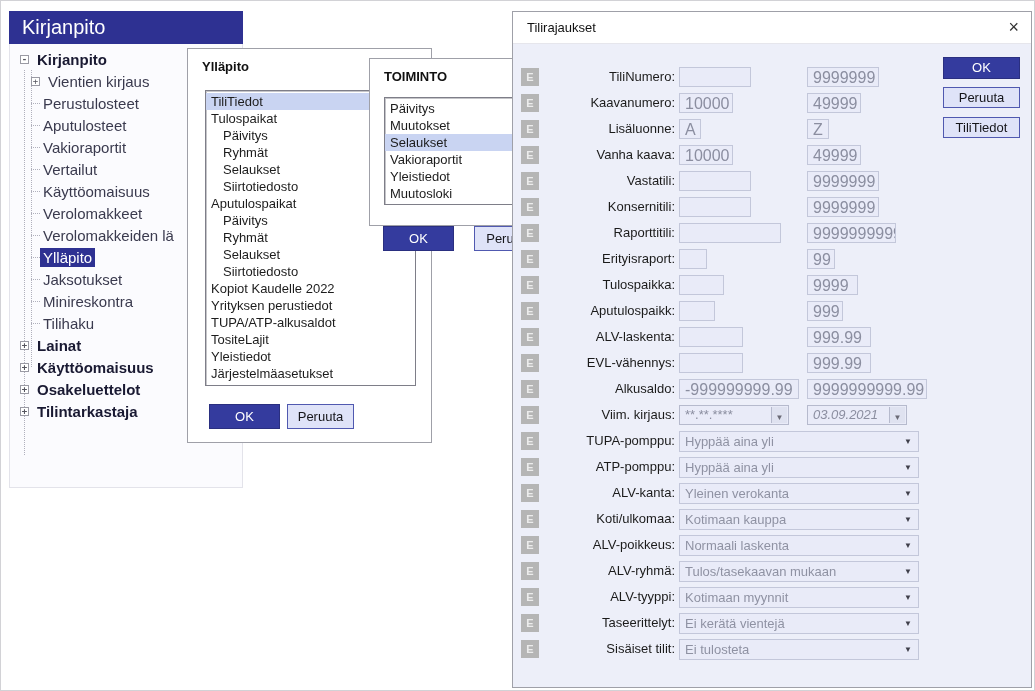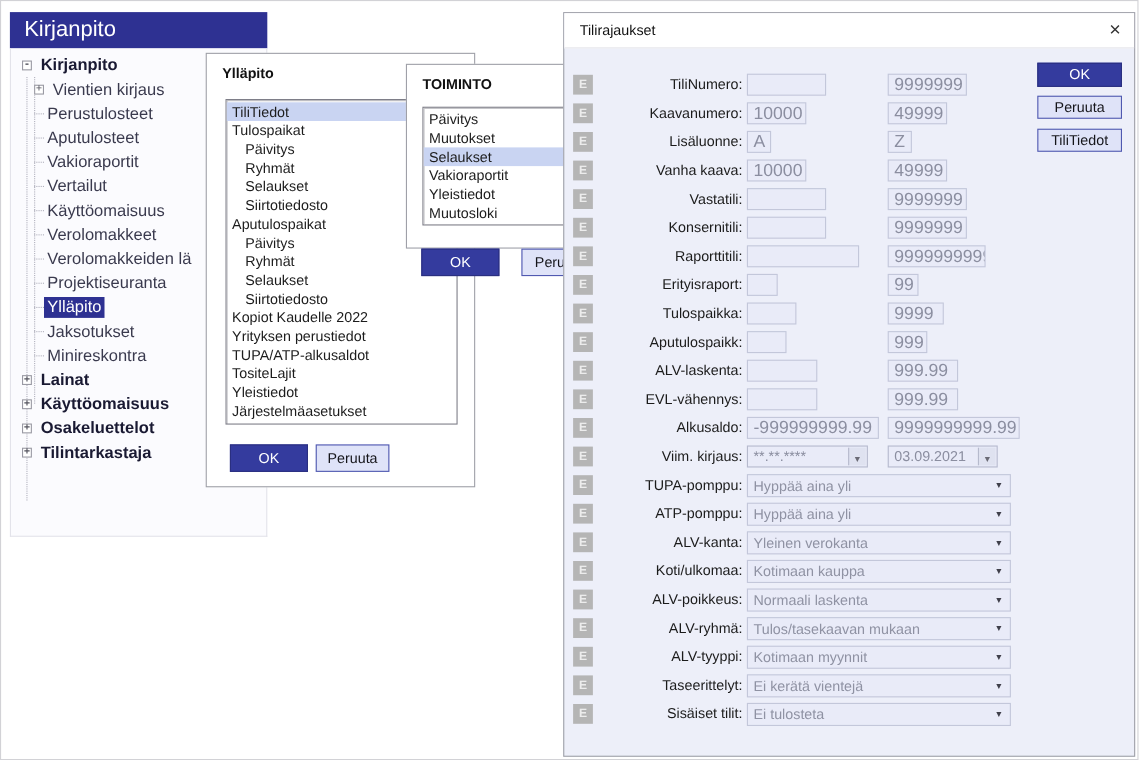--- a/index.html
+++ b/index.html
@@ -117,33 +117,33 @@
         <div class="tree-row lvl1">
           <span class="dash"></span>
           <span class="tree-label">Verolomakkeet</span>
         </div>
         <div class="tree-row lvl1">
           <span class="dash"></span>
           <span class="tree-label">Verolomakkeiden lä</span>
         </div>
         <div class="tree-row lvl1">
           <span class="dash"></span>
-          <span class="tree-label">Projektiseuranta</span>
-        </div>
-        <div class="tree-row lvl1">
-          <span class="dash"></span>
           <span class="tree-label selected">Ylläpito</span>
         </div>
         <div class="tree-row lvl1">
           <span class="dash"></span>
           <span class="tree-label">Jaksotukset</span>
         </div>
         <div class="tree-row lvl1">
           <span class="dash"></span>
           <span class="tree-label">Minireskontra</span>
+        </div>
+        <div class="tree-row lvl1">
+          <span class="dash"></span>
+          <span class="tree-label">Tilihaku</span>
         </div>
         <div class="tree-row lvl0">
           <span class="expander">+</span>
           <span class="tree-label">Lainat</span>
         </div>
         <div class="tree-row lvl0">
           <span class="expander">+</span>
           <span class="tree-label">Käyttöomaisuus</span>
         </div>
         <div class="tree-row lvl0">
@@ -277,21 +277,21 @@
         <div class="tr-row">
           <div class="e-btn">E</div>
           <div class="tr-label">Alkusaldo:</div>
           <div class="field col1" style="width: 120px;">-999999999.99</div>
           <div class="field col2" style="width: 120px;">9999999999.99</div>
         </div>
         <div class="tr-row">
           <div class="e-btn">E</div>
           <div class="tr-label">Viim. kirjaus:</div>
           <div class="combo col1" style="width: 110px;"><span>**.**.****</span><div class="combo-btn"><span>▼</span></div></div>
-          <div class="combo col2" style="width: 100px;"><span>03.09.2021</span><div class="combo-btn"><span>▼</span></div></div>
+          <div class="combo col2" style="width: 100px; font-style: italic;"><span>03.09.2021</span><div class="combo-btn"><span>▼</span></div></div>
         </div>
         <div class="tr-row">
           <div class="e-btn">E</div>
           <div class="tr-label">TUPA-pomppu:</div>
           <div class="dropdown">Hyppää aina yli<span class="dd-arrow">▼</span></div>
         </div>
         <div class="tr-row">
           <div class="e-btn">E</div>
           <div class="tr-label">ATP-pomppu:</div>
           <div class="dropdown">Hyppää aina yli<span class="dd-arrow">▼</span></div>

